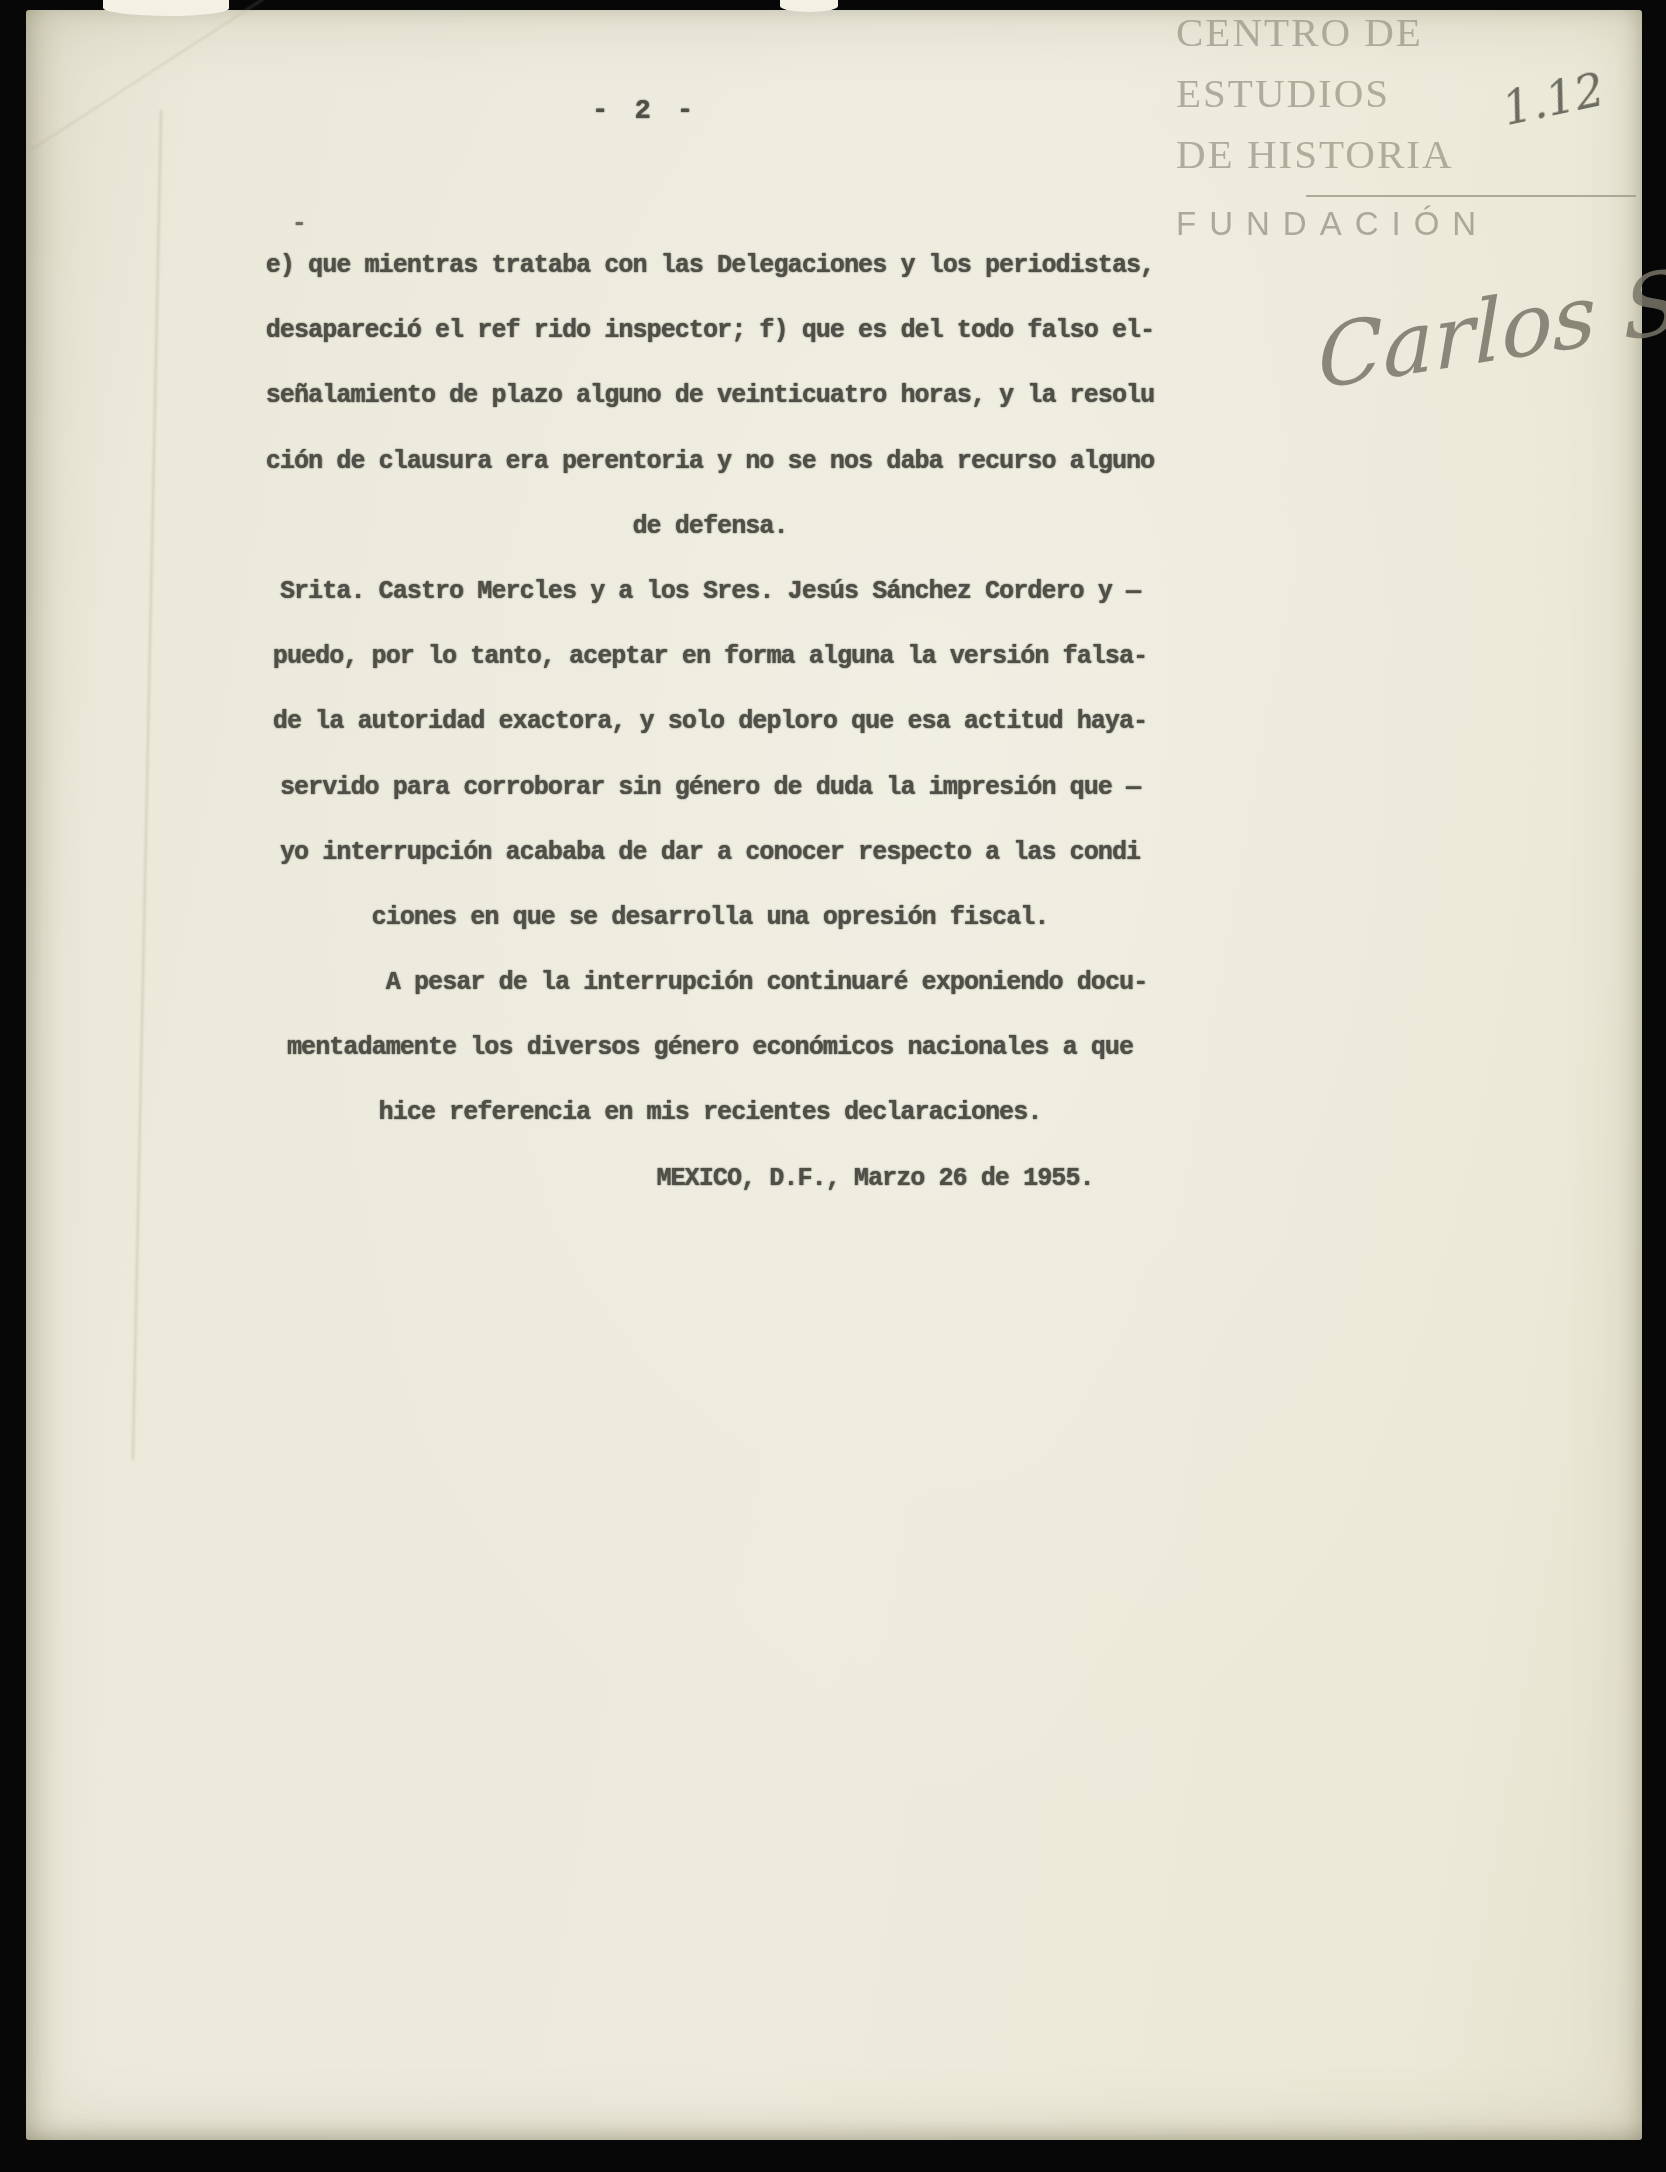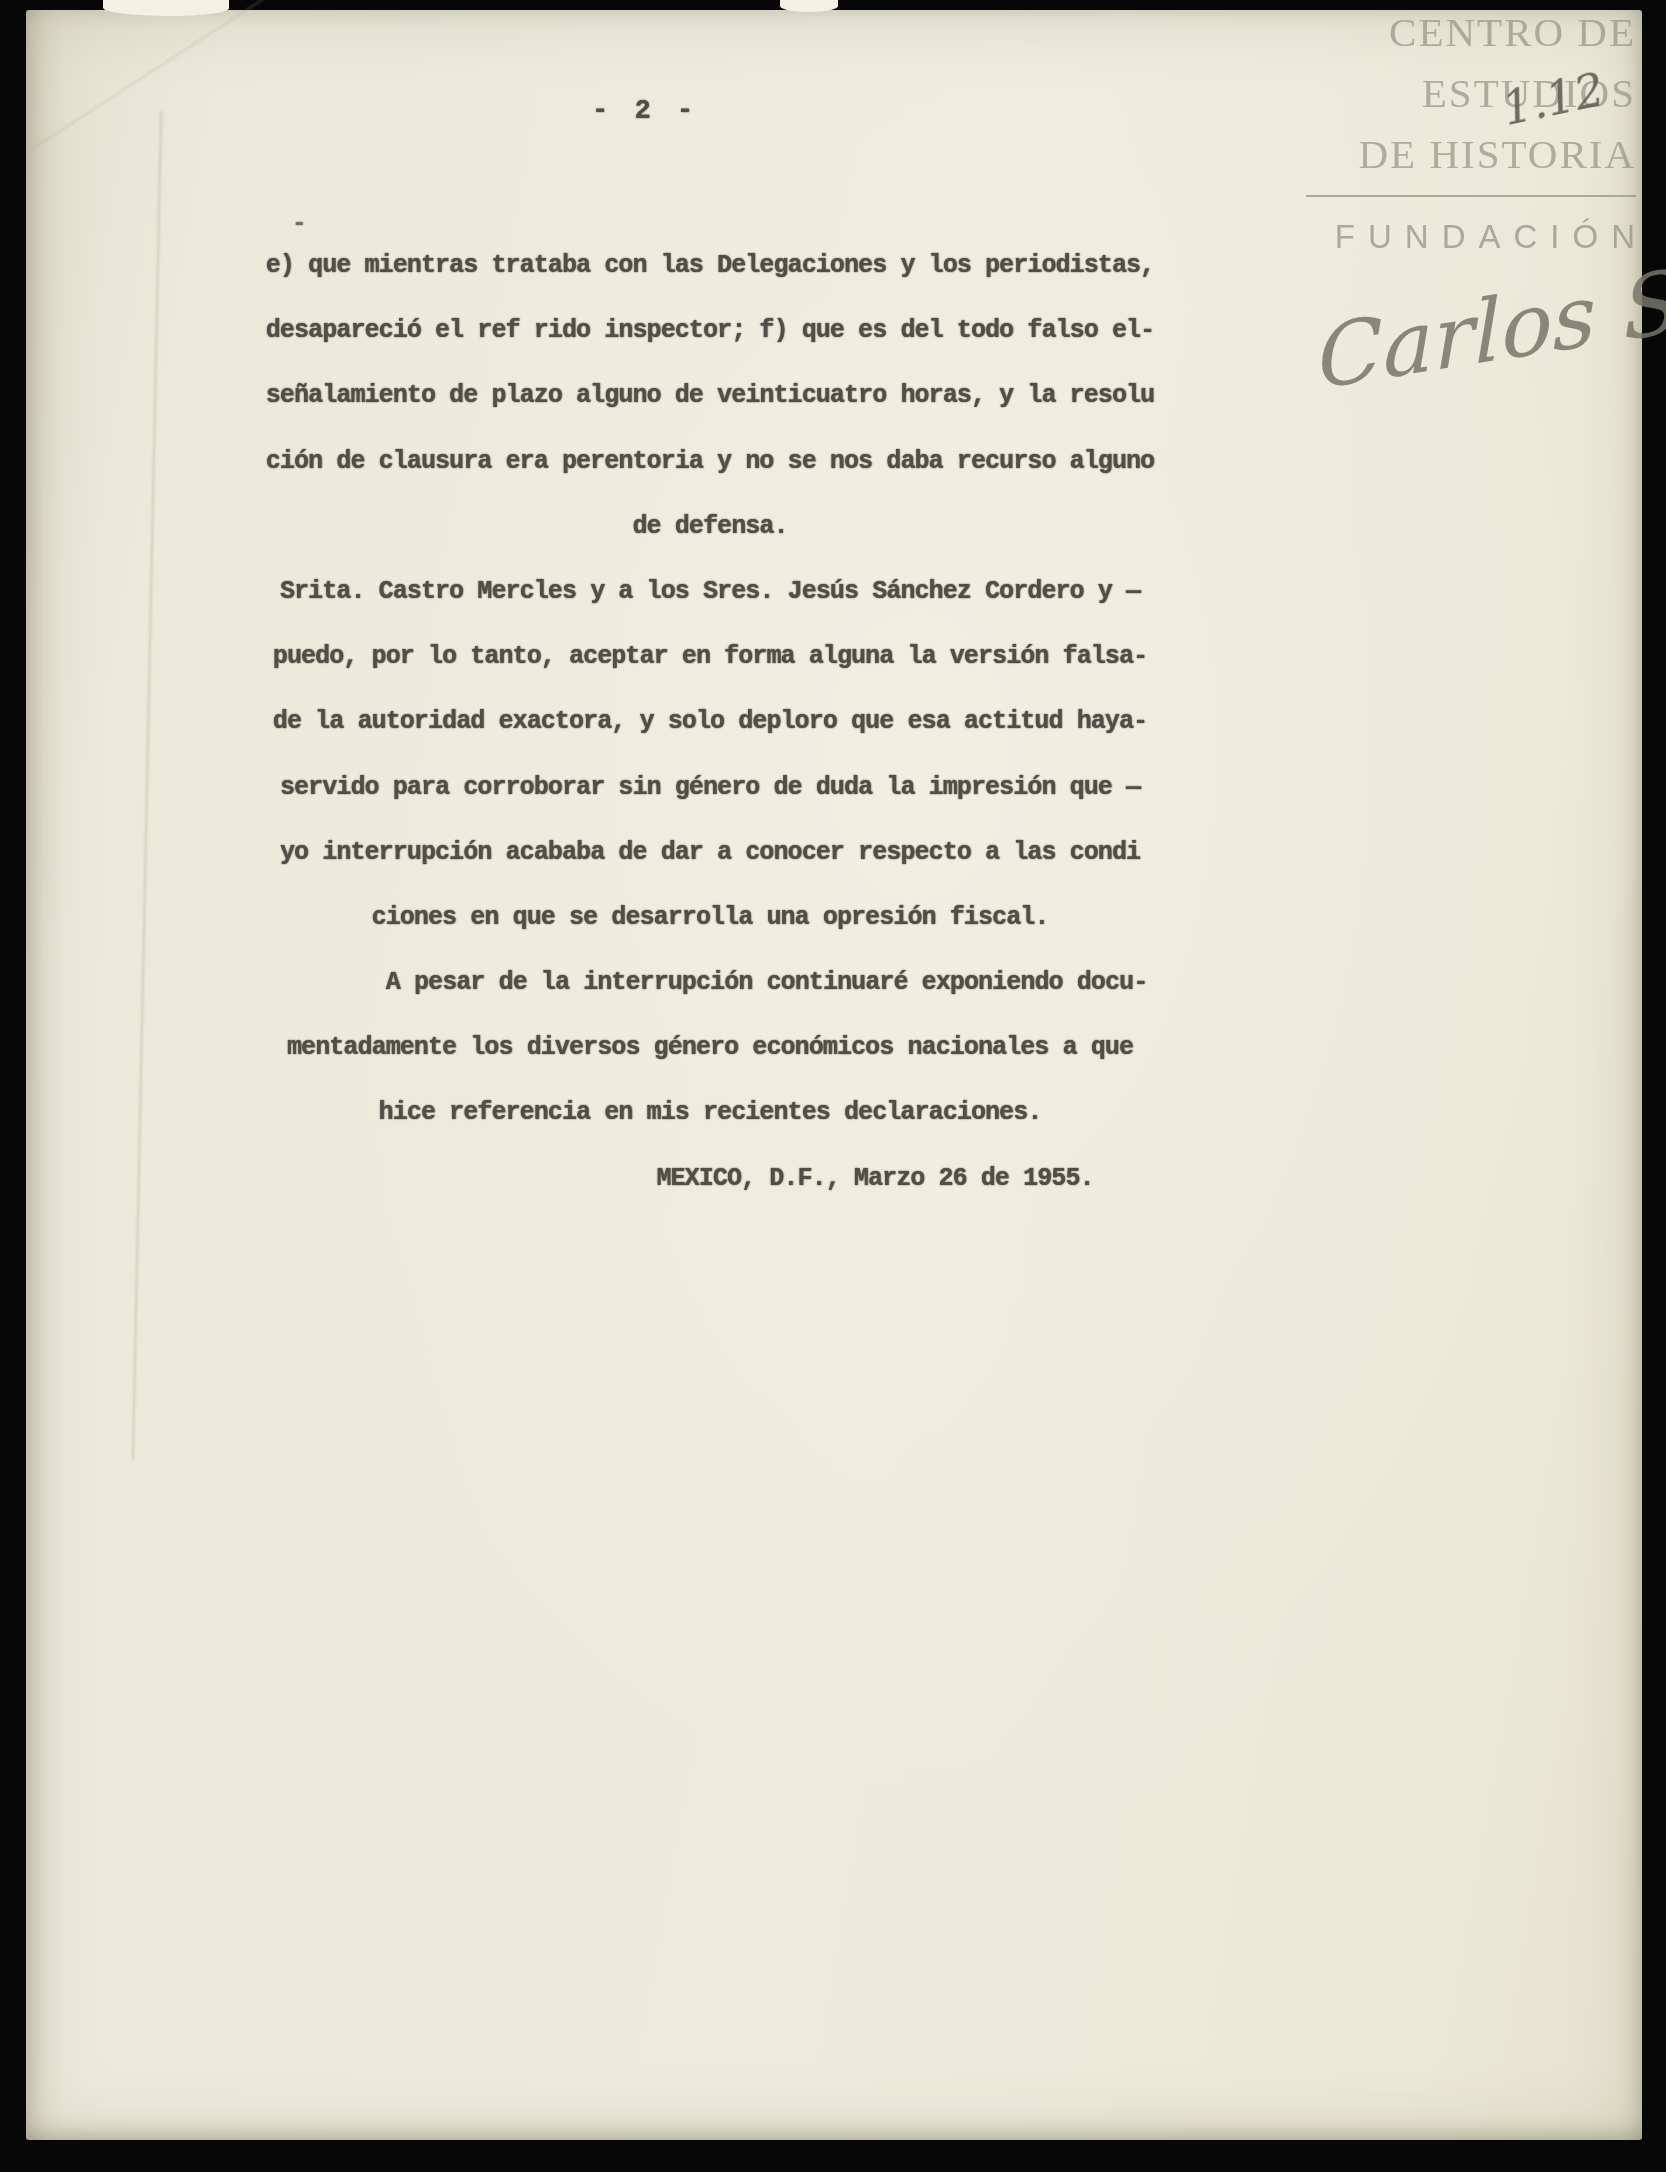--- a/index.html
+++ b/index.html
@@ -65,31 +65,31 @@
   .indent-p{padding-left:113px;}
   .indent-d{padding-left:330px;}
   .typed-rule{
     position:absolute;left:668px;top:1568px;width:406px;height:3px;
     background:linear-gradient(90deg,#5a5a51,#43433c 28%,#60605755%,#4a4a42 78%,#55554d);
     filter:blur(0.8px);z-index:5;
   }
   
   .wm{
     position:absolute;right:30px;top:2px;width:460px;
-    text-align:right;z-index:8;
+    z-index:8;
     font-family:"Liberation Serif","DejaVu Serif",serif;
     color:rgba(150,148,131,0.72);
   }
   .wm-line{font-size:41px;line-height:61px;letter-spacing:2px;}
   .wm-rule{
     margin:10px 0 0 auto;width:330px;height:2px;
     background:rgba(150,148,131,0.75);
   }
   .wm-foundation{
-    margin-top:21px;margin-right:-12px;
+    margin-top:8px;margin-right:-12px;
     font-family:"Liberation Sans","DejaVu Sans",sans-serif;
     font-size:33px;letter-spacing:13px;
     color:rgba(152,150,135,0.78);
   }
   .wm-signature{
     position:absolute;left:1318px;top:308px;z-index:8;
     font-family:"DejaVu Serif","Liberation Serif",serif;
     font-style:italic;
     font-size:86px;white-space:nowrap;
     transform:rotate(-9deg) skewX(-8deg);

